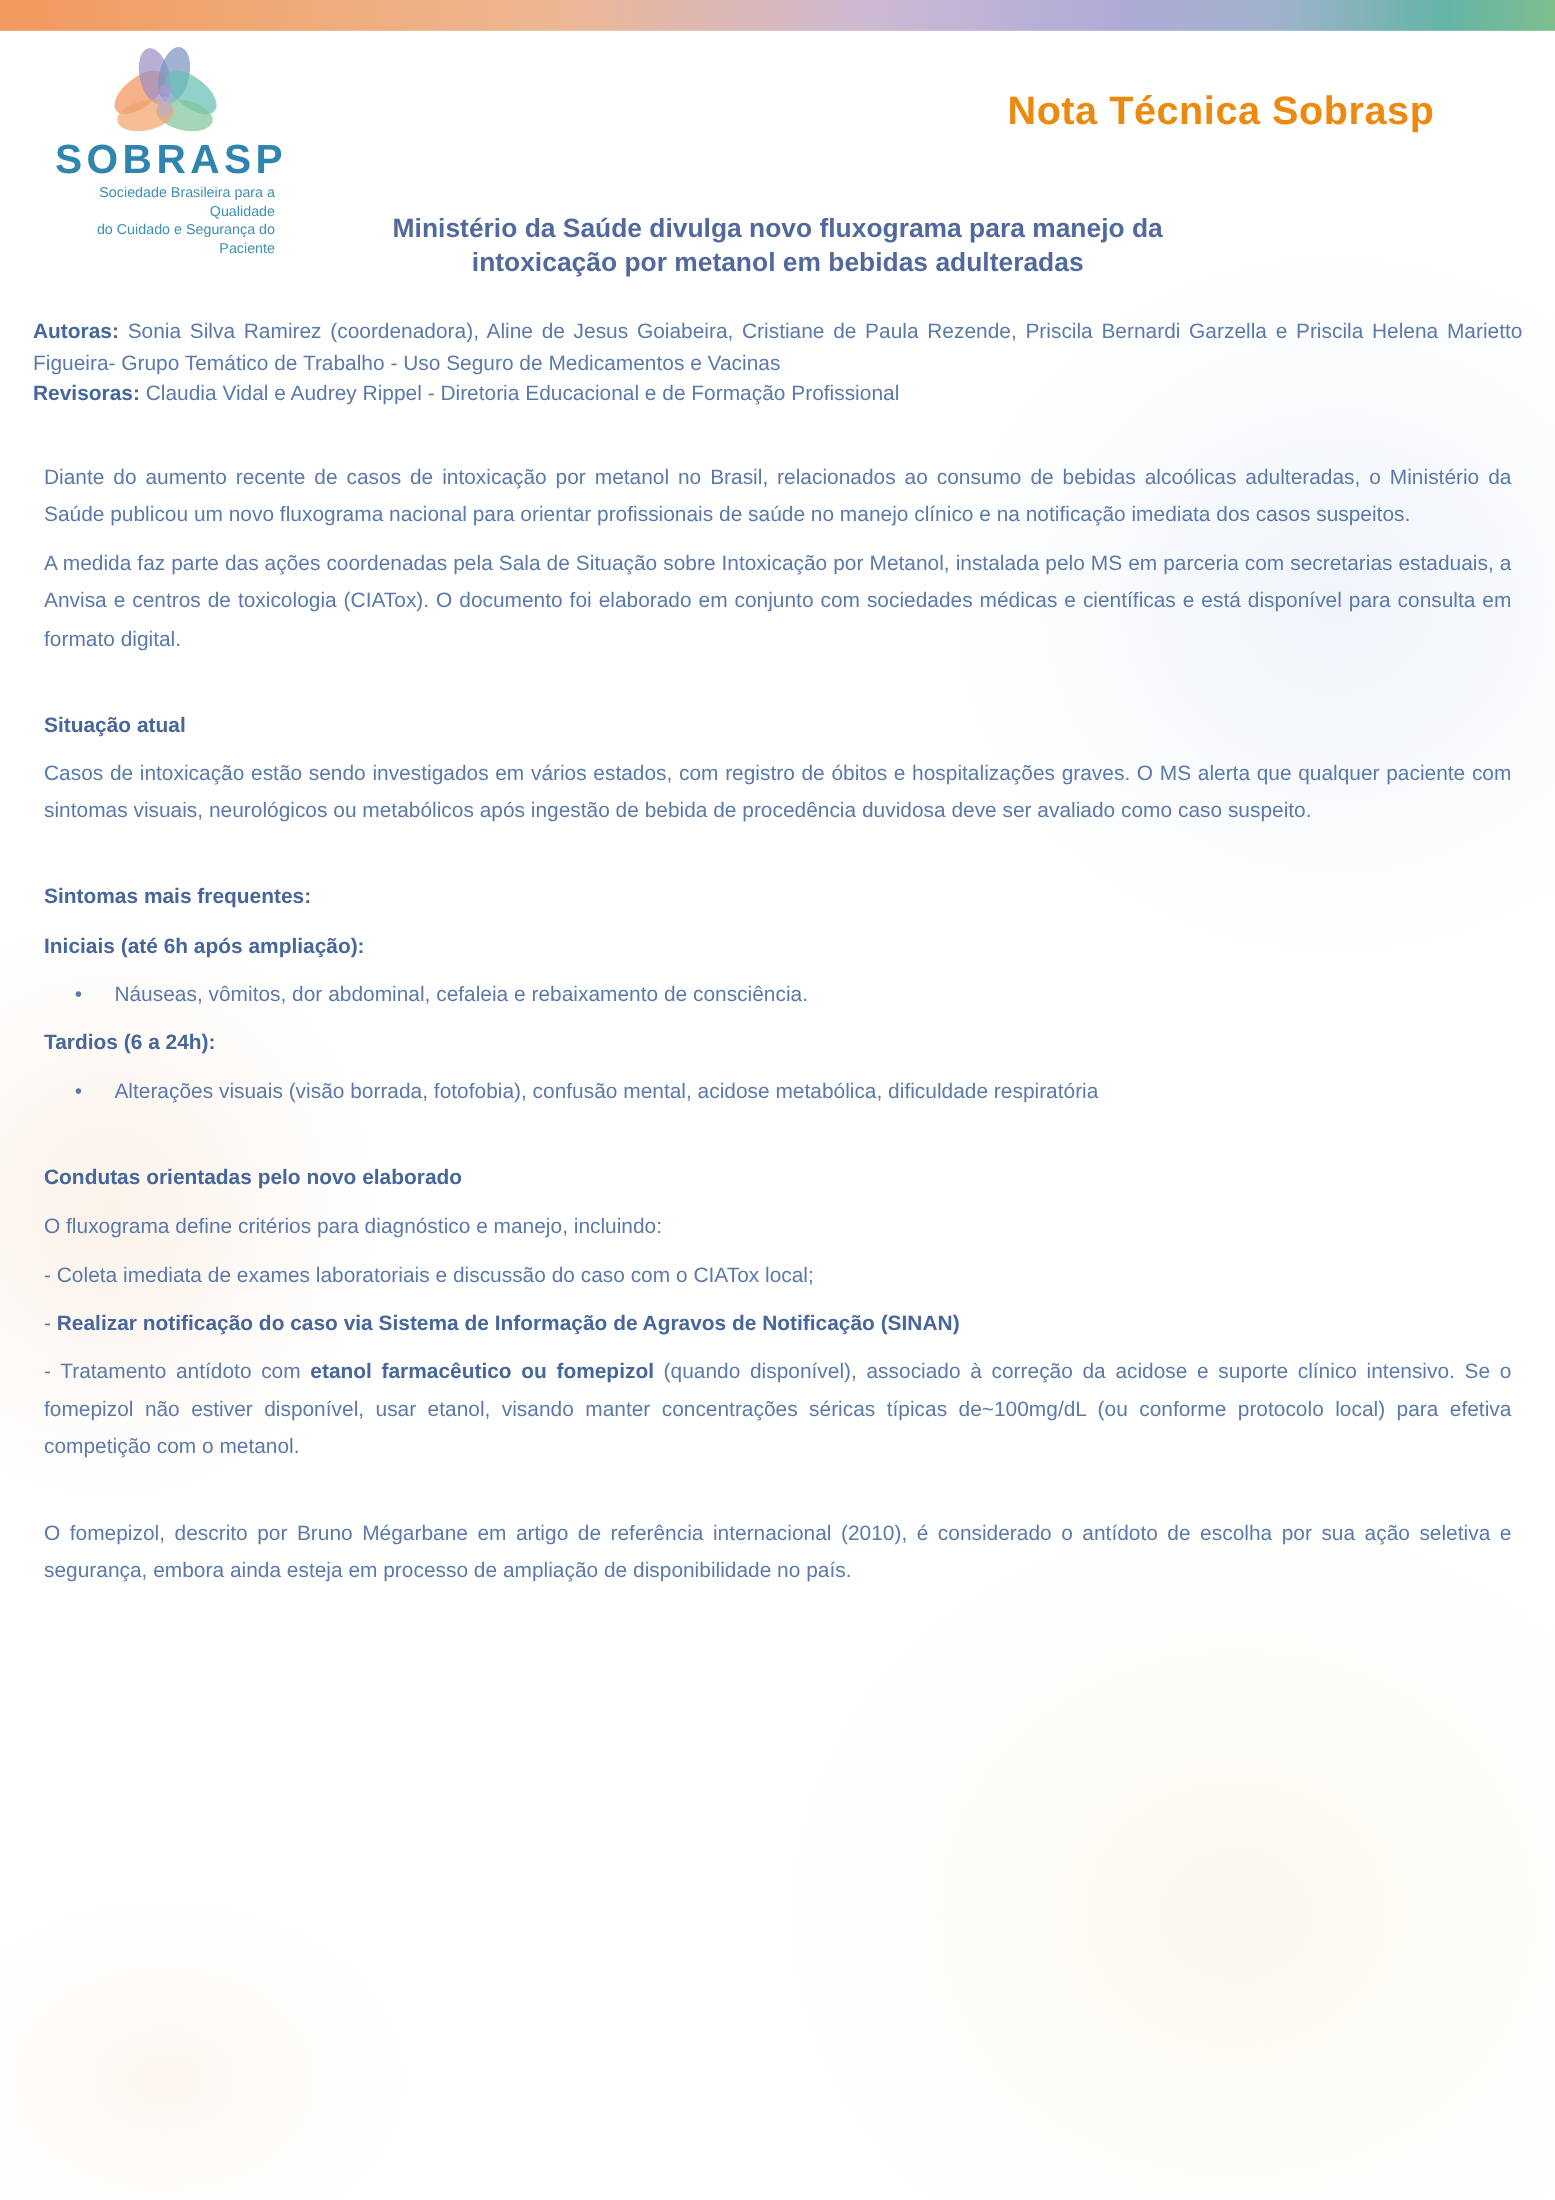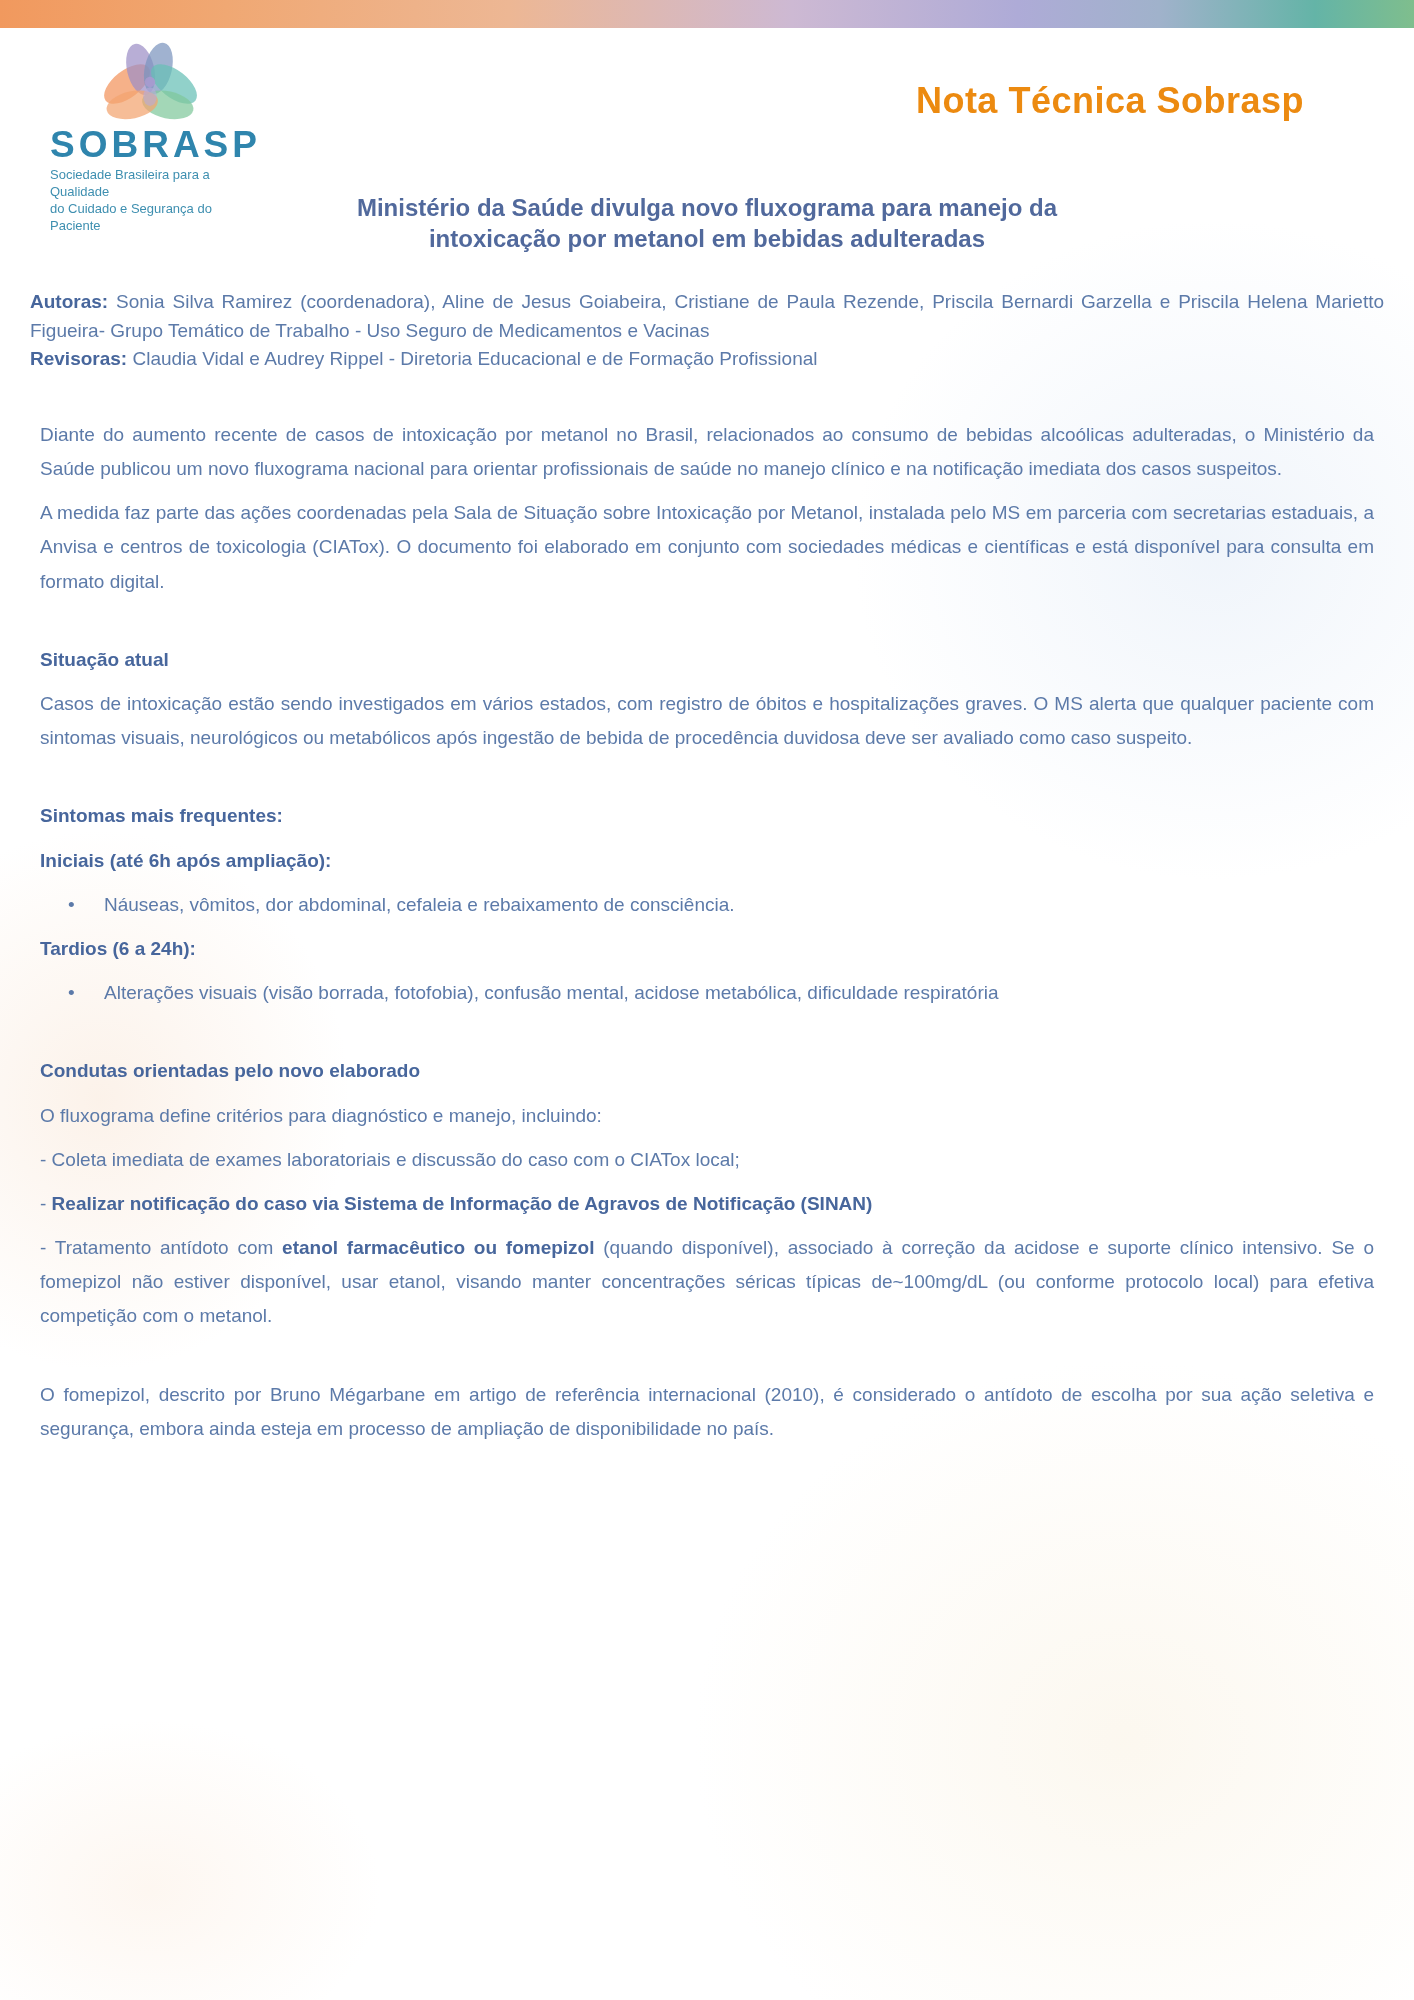--- a/index.html
+++ b/index.html
@@ -20,21 +20,21 @@
   .blob-top-right{right:-160px;top:220px;width:720px;height:660px;
     background:radial-gradient(closest-side,rgba(230,238,248,0.6),rgba(230,238,248,0));}
   .blob-left{left:-150px;top:830px;width:500px;height:540px;
     background:radial-gradient(closest-side,rgba(250,235,222,0.65),rgba(250,235,222,0));}
   .blob-bottom-right{right:-140px;bottom:-120px;width:860px;height:760px;
     background:radial-gradient(closest-side,rgba(250,243,229,0.6),rgba(250,243,229,0));}
   .blob-bottom-left{left:-80px;bottom:-60px;width:460px;height:340px;
     background:radial-gradient(closest-side,rgba(252,240,229,0.55),rgba(252,240,229,0));}
 
   .header{position:relative;height:134px;}
-  .logo{position:absolute;left:50px;top:8px;width:200px;text-align:left;}
+  .logo{position:absolute;left:50px;top:8px;width:200px;text-align:right;}
   .logo svg{display:block;margin:0 auto;}
   .logo-name{
     color:#2F85AD;font-size:37px;font-weight:600;letter-spacing:4px;
     line-height:1.05;margin-top:-6px;
   }
   .logo-tagline{color:#3E8FB0;font-size:13px;line-height:1.3;margin-top:2px;}
   .doc-title{
     text-align:right;color:#EC8A10;font-size:36px;font-weight:bold;
     padding-top:52px;padding-right:110px;letter-spacing:0.5px;
   }

